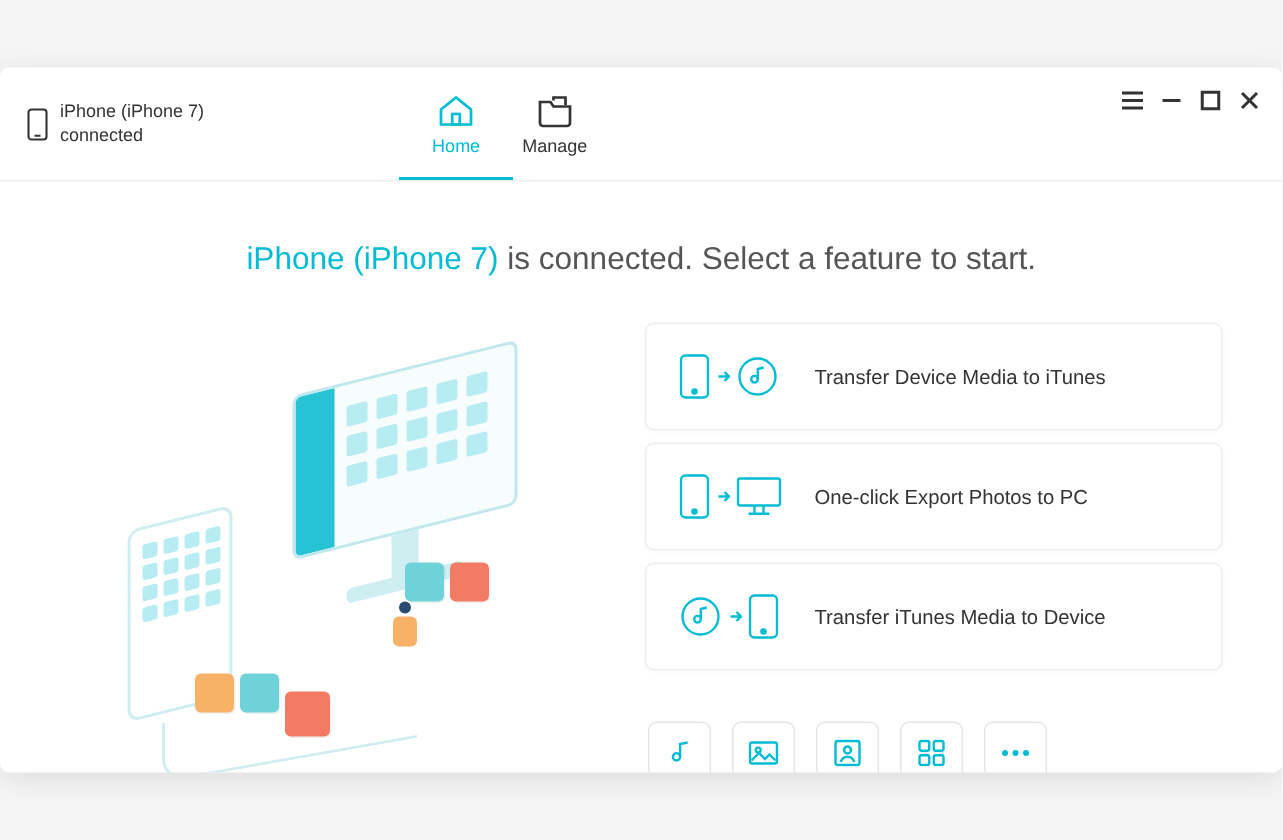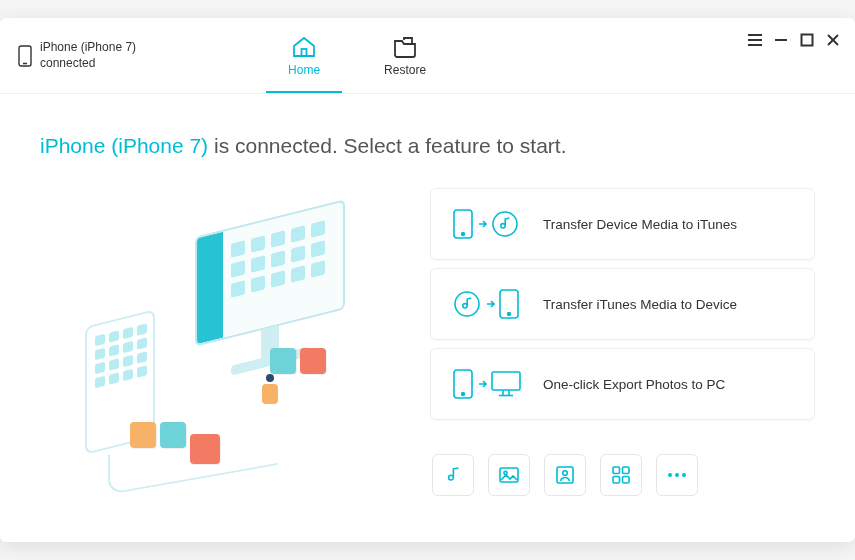--- a/index.html
+++ b/index.html
@@ -1,33 +1,33 @@
 <!DOCTYPE html>
 <html><head>
 <meta charset="utf-8">
 <style>
 * { box-sizing: border-box; margin: 0; padding: 0; }
 body { font-family: "Segoe UI", Arial, sans-serif; background: #f5f5f5; display: flex; justify-content: center; align-items: center; min-height: 100vh; }
-.window { width: 855px; height: 524px; background: #fff; border-radius: 6px; box-shadow: 0 4px 20px rgba(0,0,0,0.1); position: relative; overflow: hidden; }
+.window { width: 855px; height: 470px; background: #fff; border-radius: 6px; box-shadow: 0 4px 20px rgba(0,0,0,0.1); position: relative; overflow: hidden; }
 
 
 .topbar { display: flex; align-items: center; height: 76px; border-bottom: 1px solid #eee; position: relative; }
 .device-status { display: flex; align-items: center; padding: 0 18px; font-size: 12px; color: #333; line-height: 1.3; }
 .device-status svg { margin-right: 8px; }
-.tabs { display: flex; margin-left: 120px; gap: 36px; height: 100%; align-items: flex-start; }
+.tabs { display: flex; margin-left: 120px; height: 100%; align-items: flex-start; }
 .tab { display: flex; flex-direction: column; align-items: center; justify-content: center; gap: 4px; height: 100%; padding: 0 14px; cursor: pointer; position: relative; color: #333; }
 .tab.active { color: #00bcd4; }
 .tab.active::after { content: ""; position: absolute; bottom: 0; left: -8px; right: -8px; height: 2px; background: #00bcd4; }
 .tab-label { font-size: 12px; }
 .window-controls { position: absolute; right: 14px; top: 14px; display: flex; gap: 10px; align-items: center; }
 .win-btn { width: 16px; height: 16px; display: flex; align-items: center; justify-content: center; cursor: pointer; color: #333; }
 
 
 .content { padding: 40px 40px 0 40px; }
-.headline { text-align: left; font-size: 21px; font-weight: 400; margin-bottom: 30px; }
+.headline { text-align: center; font-size: 21px; font-weight: 400; margin-bottom: 30px; }
 .headline .hl-device { color: #00bcd4; }
 .headline .hl-text { color: #555; }
 
 .main-area { display: flex; gap: 30px; align-items: flex-start; }
 .illustration { width: 340px; height: 290px; position: relative; flex-shrink: 0; margin-left: 20px; }
 
 
 .iso-monitor { position: absolute; left: 135px; top: 30px; }
 .iso-monitor .screen-body { width:150px; height:110px; background:#f7fcfd; border:2px solid #c0e8ee; border-radius:6px; transform:skewY(-14deg); position:relative; overflow:hidden; }
 .iso-monitor .screen-body .side-panel { position:absolute; left:0; top:0; bottom:0; width:26px; background:#27c3d4;}
@@ -85,21 +85,21 @@
             <path d="M3 11 L13 3 L23 11 V21 H3 Z"></path>
             <rect x="10.5" y="14" width="5" height="7"></rect>
           </svg>
         <span class="tab-label">Home</span>
       </div>
       <div class="tab">
         <svg width="26" height="24" viewBox="0 0 26 24" fill="none" stroke="#333" stroke-width="1.8">
             <path d="M3 6h7l2 3h11v11a2 2 0 0 1-2 2H5a2 2 0 0 1-2-2Z"></path>
             <path d="M12 5V3h8v5"></path>
           </svg>
-        <span class="tab-label">Restore</span>
+        <span class="tab-label">Manage</span>
       </div>
     </div>
 
     <div class="window-controls">
       <div class="win-btn">
         <svg width="14" height="14" viewBox="0 0 14 14" fill="#333">
             <rect y="1" width="14" height="2"></rect>
             <rect y="6" width="14" height="2"></rect>
             <rect y="11" width="14" height="2"></rect>
           </svg>
@@ -208,54 +208,54 @@
             <svg width="28" height="28" viewBox="0 0 28 28" fill="none" stroke="#00bcd4" stroke-width="1.6">
                 <circle cx="14" cy="14" r="12"></circle>
                 <path d="M12 18a2.2 2.2 0 1 0 0-4.4 2.2 2.2 0 0 0 0 4.4Zm2.2-2.2V9l4-1"></path>
               </svg>
           </div>
           <span class="card-label">Transfer Device Media to iTunes</span>
         </div>
 
         <div class="card">
           <div class="card-icons">
-            <svg width="28" height="28" viewBox="0 0 28 28" fill="none" stroke="#00bcd4" stroke-width="1.6">
-                <circle cx="14" cy="14" r="12"></circle>
-                <path d="M12 18a2.2 2.2 0 1 0 0-4.4 2.2 2.2 0 0 0 0 4.4Zm2.2-2.2V9l4-1"></path>
-              </svg>
-            <svg width="10" height="10" viewBox="0 0 10 10" fill="none" stroke="#00bcd4" stroke-width="1.6">
-                <path d="M2 5h6M6 2l3 3-3 3"></path>
-              </svg>
-            <svg width="20" height="30" viewBox="0 0 20 30" fill="none" stroke="#00bcd4" stroke-width="1.6">
-                <rect x="1" y="1" width="18" height="28" rx="3"></rect>
-                <circle cx="10" cy="25" r="1.4" fill="#00bcd4"></circle>
-              </svg>
-          </div>
-          <span class="card-label">Transfer iTunes Media to Device</span>
-        </div>
-
-        <div class="card">
-          <div class="card-icons">
             <svg width="20" height="30" viewBox="0 0 20 30" fill="none" stroke="#00bcd4" stroke-width="1.6">
                 <rect x="1" y="1" width="18" height="28" rx="3"></rect>
                 <circle cx="10" cy="25" r="1.4" fill="#00bcd4"></circle>
               </svg>
             <svg width="10" height="10" viewBox="0 0 10 10" fill="none" stroke="#00bcd4" stroke-width="1.6">
                 <path d="M2 5h6M6 2l3 3-3 3"></path>
               </svg>
             <svg width="30" height="26" viewBox="0 0 30 26" fill="none" stroke="#00bcd4" stroke-width="1.6">
                 <rect x="1" y="1" width="28" height="18" rx="1.5"></rect>
                 <line x1="12" y1="19" x2="12" y2="24"></line>
                 <line x1="18" y1="19" x2="18" y2="24"></line>
                 <line x1="8" y1="24.5" x2="22" y2="24.5"></line>
               </svg>
           </div>
           <span class="card-label">One-click Export Photos to PC</span>
         </div>
 
+        <div class="card">
+          <div class="card-icons">
+            <svg width="28" height="28" viewBox="0 0 28 28" fill="none" stroke="#00bcd4" stroke-width="1.6">
+                <circle cx="14" cy="14" r="12"></circle>
+                <path d="M12 18a2.2 2.2 0 1 0 0-4.4 2.2 2.2 0 0 0 0 4.4Zm2.2-2.2V9l4-1"></path>
+              </svg>
+            <svg width="10" height="10" viewBox="0 0 10 10" fill="none" stroke="#00bcd4" stroke-width="1.6">
+                <path d="M2 5h6M6 2l3 3-3 3"></path>
+              </svg>
+            <svg width="20" height="30" viewBox="0 0 20 30" fill="none" stroke="#00bcd4" stroke-width="1.6">
+                <rect x="1" y="1" width="18" height="28" rx="3"></rect>
+                <circle cx="10" cy="25" r="1.4" fill="#00bcd4"></circle>
+              </svg>
+          </div>
+          <span class="card-label">Transfer iTunes Media to Device</span>
+        </div>
+
         <div class="shortcut-row">
           <div class="shortcut">
             <svg width="18" height="18" viewBox="0 0 18 18" fill="none" stroke="#00bcd4" stroke-width="1.6">
                 <path d="M7 14a2.4 2.4 0 1 0 0-4.8A2.4 2.4 0 0 0 7 14Zm2.4-2.4V3l5-1"></path>
               </svg>
           </div>
           <div class="shortcut">
             <svg width="20" height="16" viewBox="0 0 20 16" fill="none" stroke="#00bcd4" stroke-width="1.6">
                 <rect x="1" y="1" width="18" height="14" rx="1.5"></rect>
                 <circle cx="6.5" cy="6" r="1.6"></circle>

